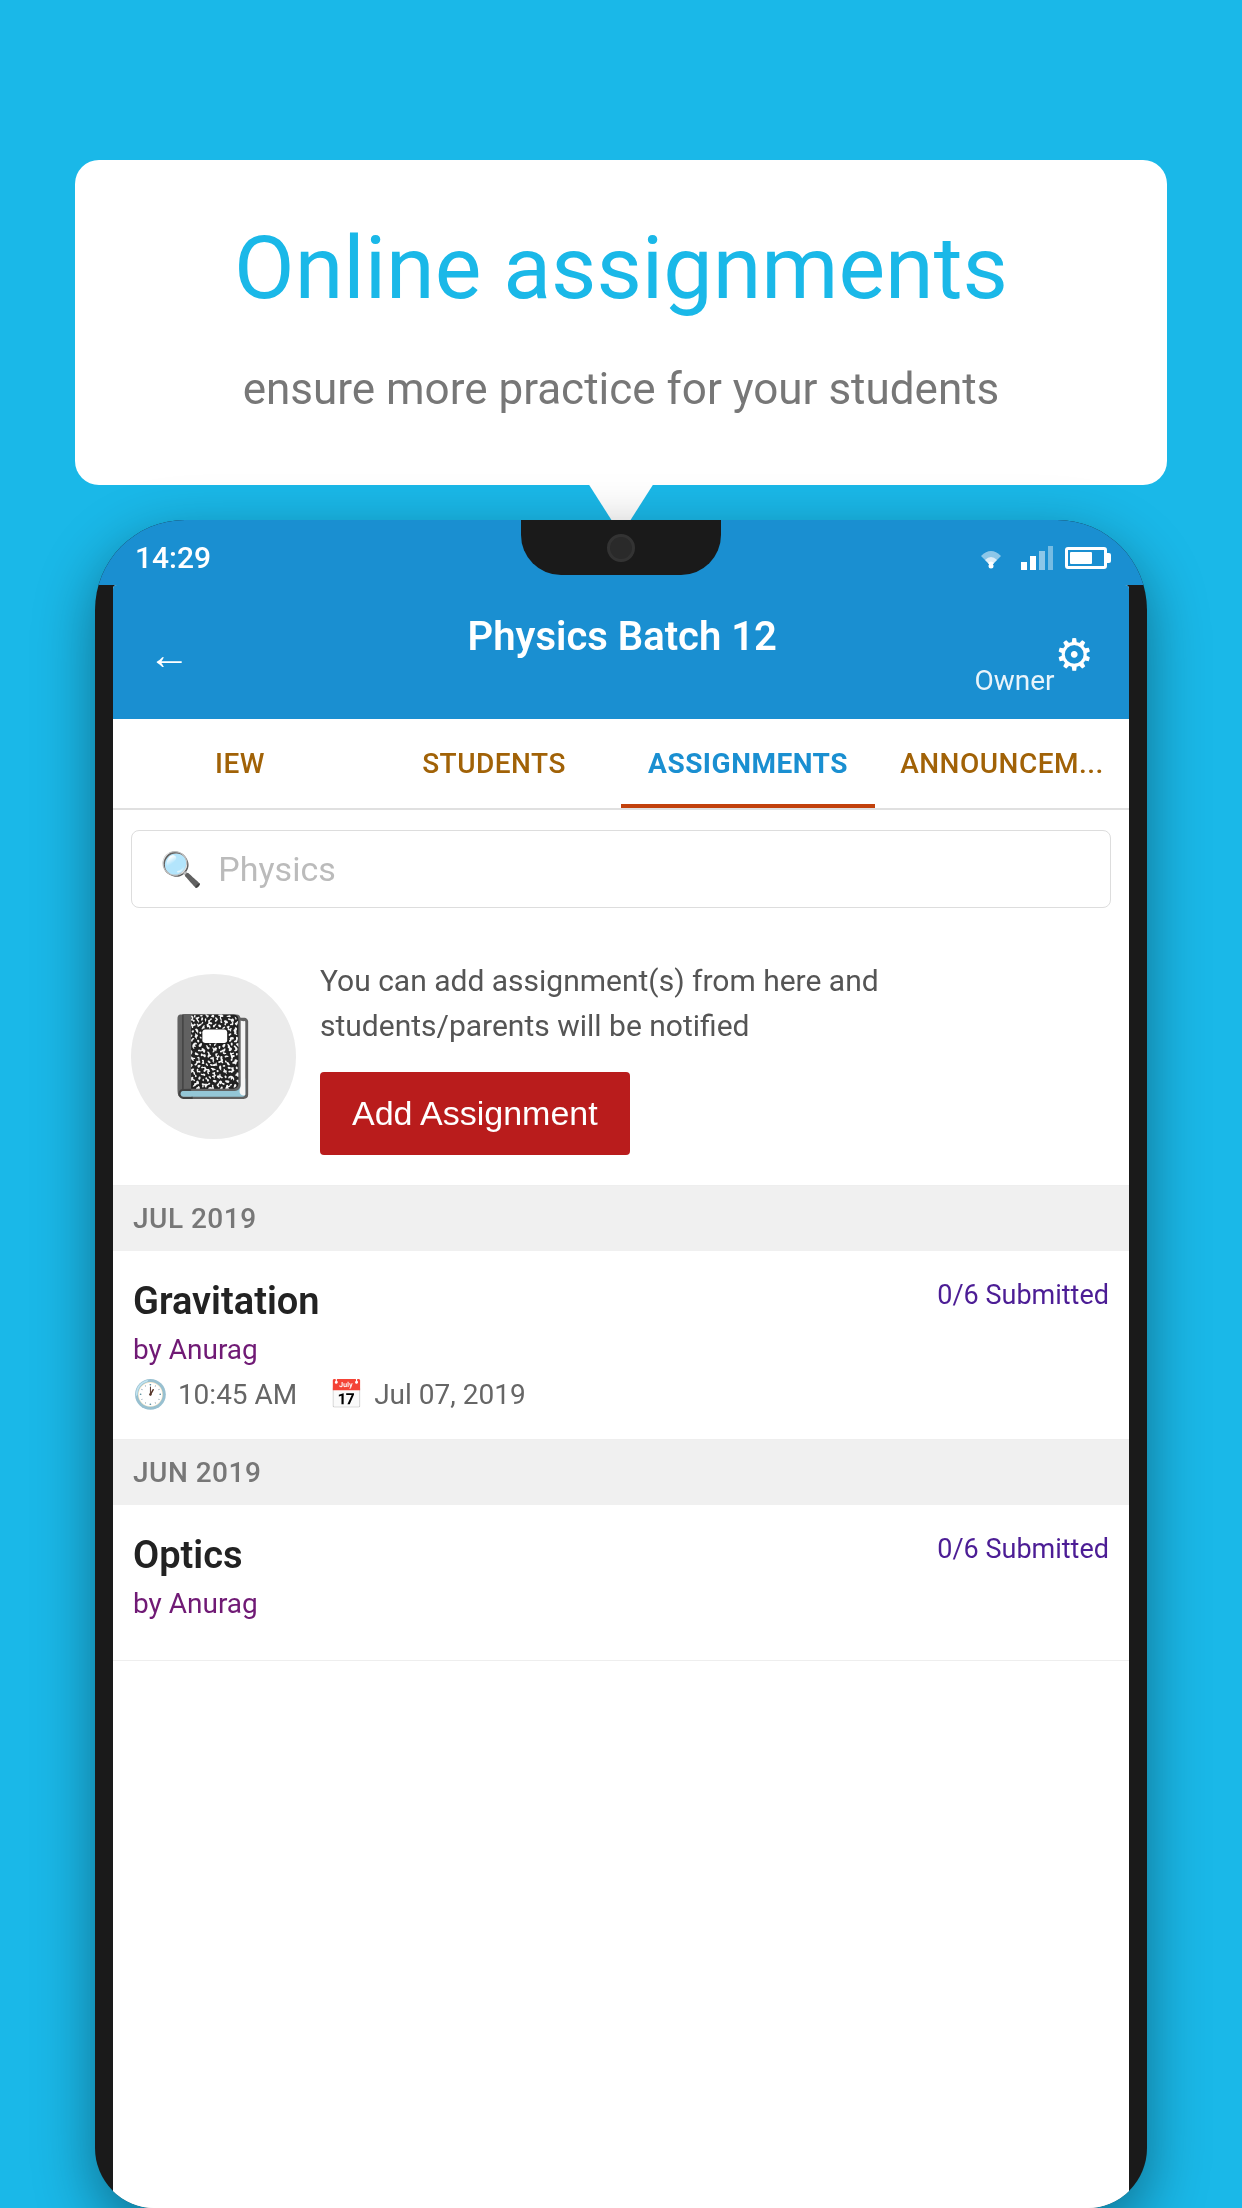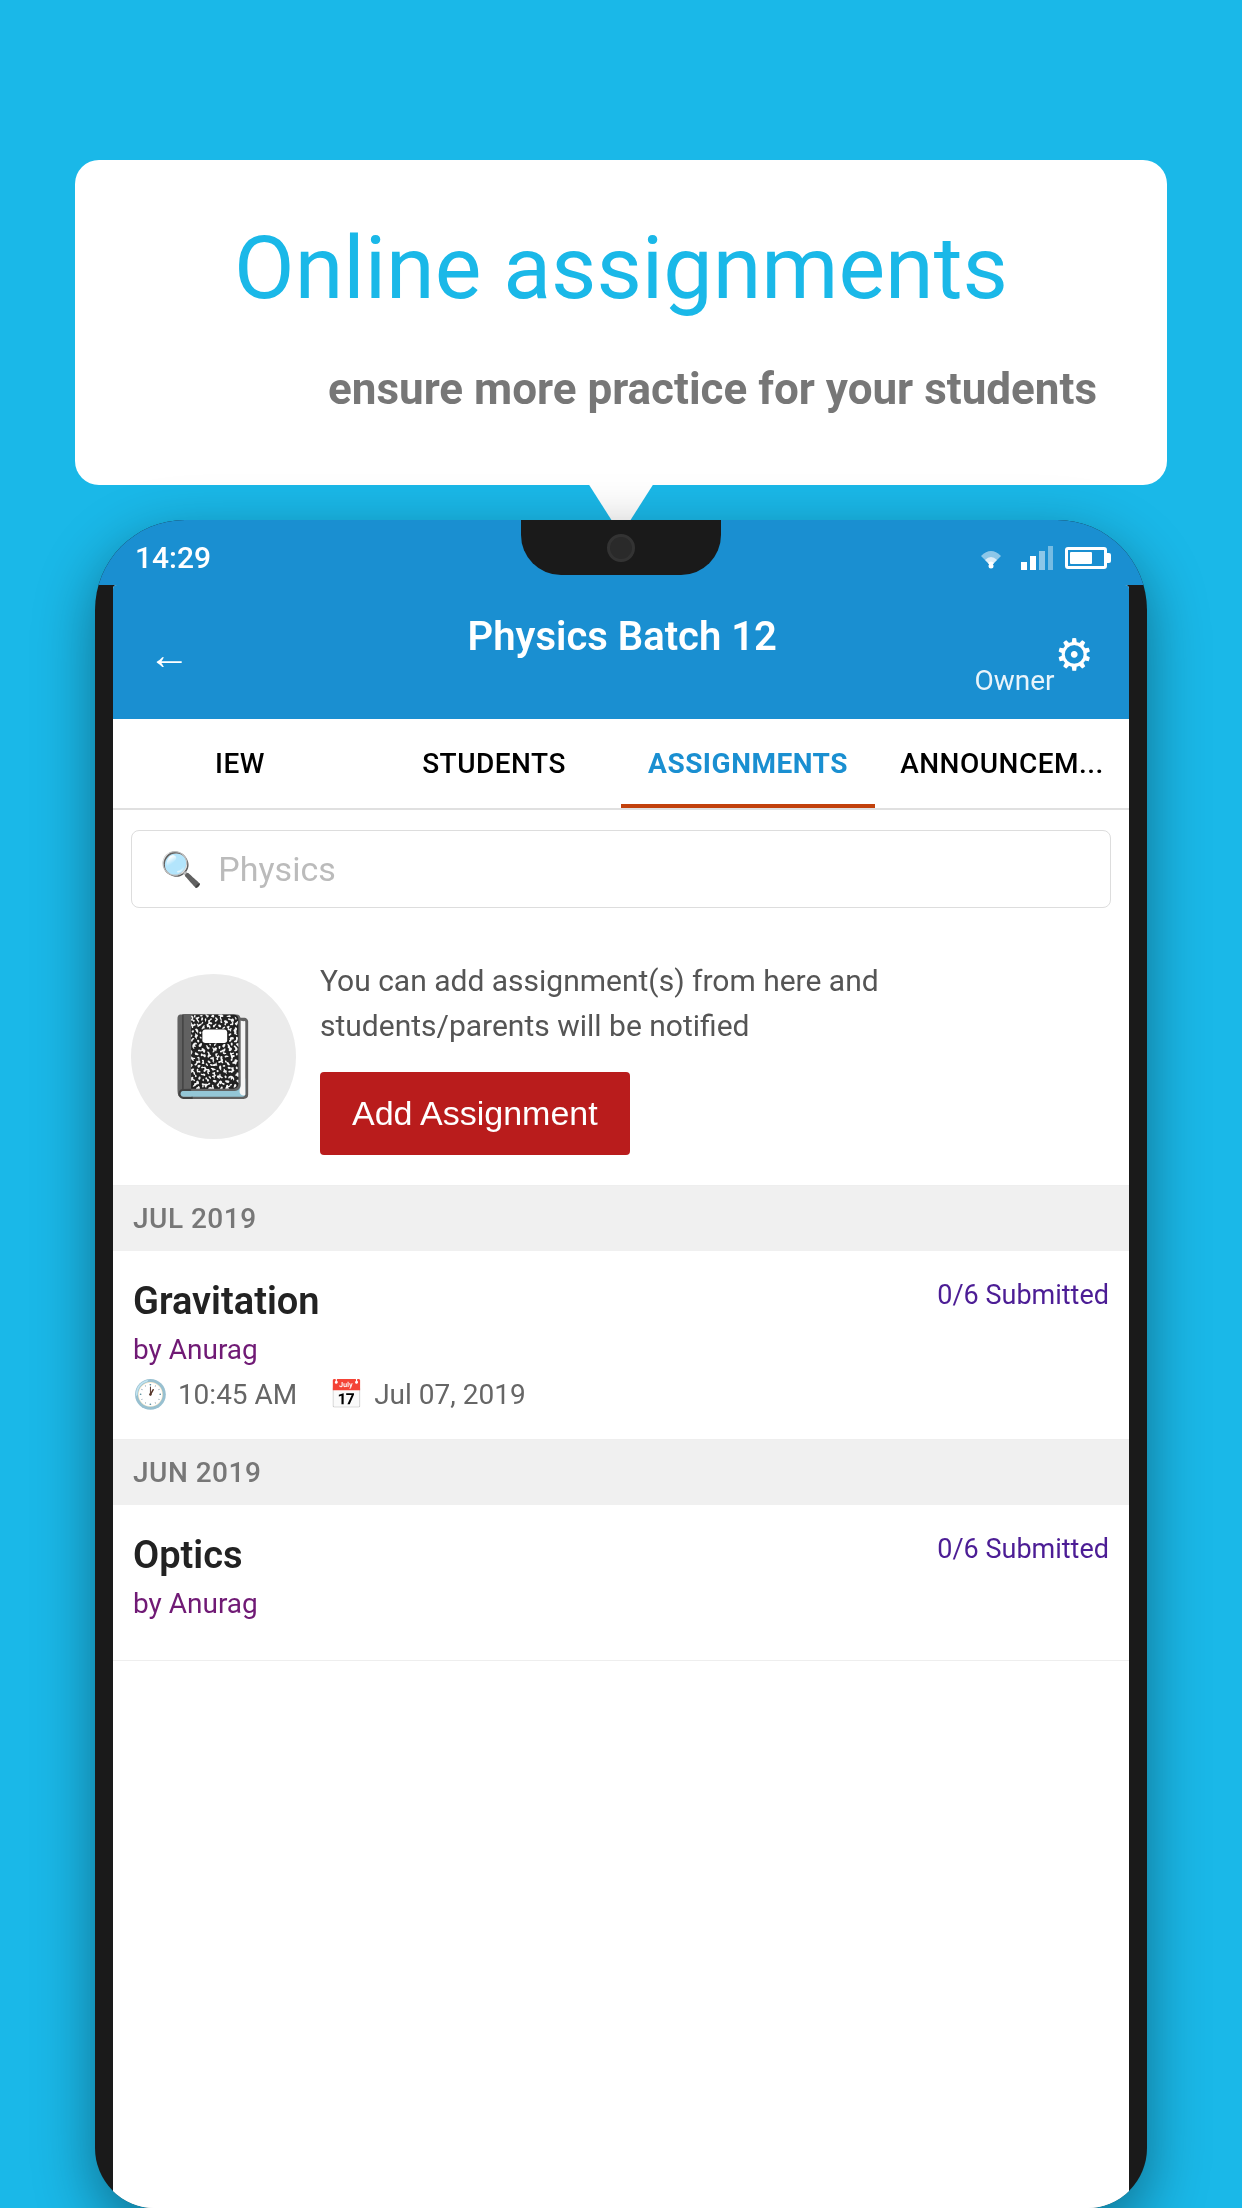--- a/index.html
+++ b/index.html
@@ -41,22 +41,22 @@
       font-size: 88px;
       font-weight: 400;
       color: #1ab8e8;
       text-align: center;
       line-height: 1.1;
       margin-bottom: 26px;
     }
     .bubble-subtitle {
       font-size: 44px;
       color: #777;
-      text-align: right;
-      font-weight: 700;
+      text-align: center;
+      font-weight: 400;
       margin-top: 46px;
     }
 
     
     .phone-frame {
       position: absolute;
       top: 520px;
       left: 95px;
       right: 95px;
       bottom: 0px;
@@ -187,21 +187,21 @@
     .tabs-bar {
       display: flex;
       border-bottom: 2px solid #e0e0e0;
       background: white;
       flex-shrink: 0;
       overflow: hidden;
     }
     .tab-item {
       padding: 28px 20px 24px;
       font-size: 28px;
-      color: #000000;
+      color: #a16207;
       font-weight: 500;
       letter-spacing: 0.5px;
       flex: 1;
       text-align: center;
       border-bottom: 4px solid transparent;
       white-space: nowrap;
     }
     .tab-item.active {
       color: #1a8fd1;
       border-bottom: 4px solid #c2410c;

